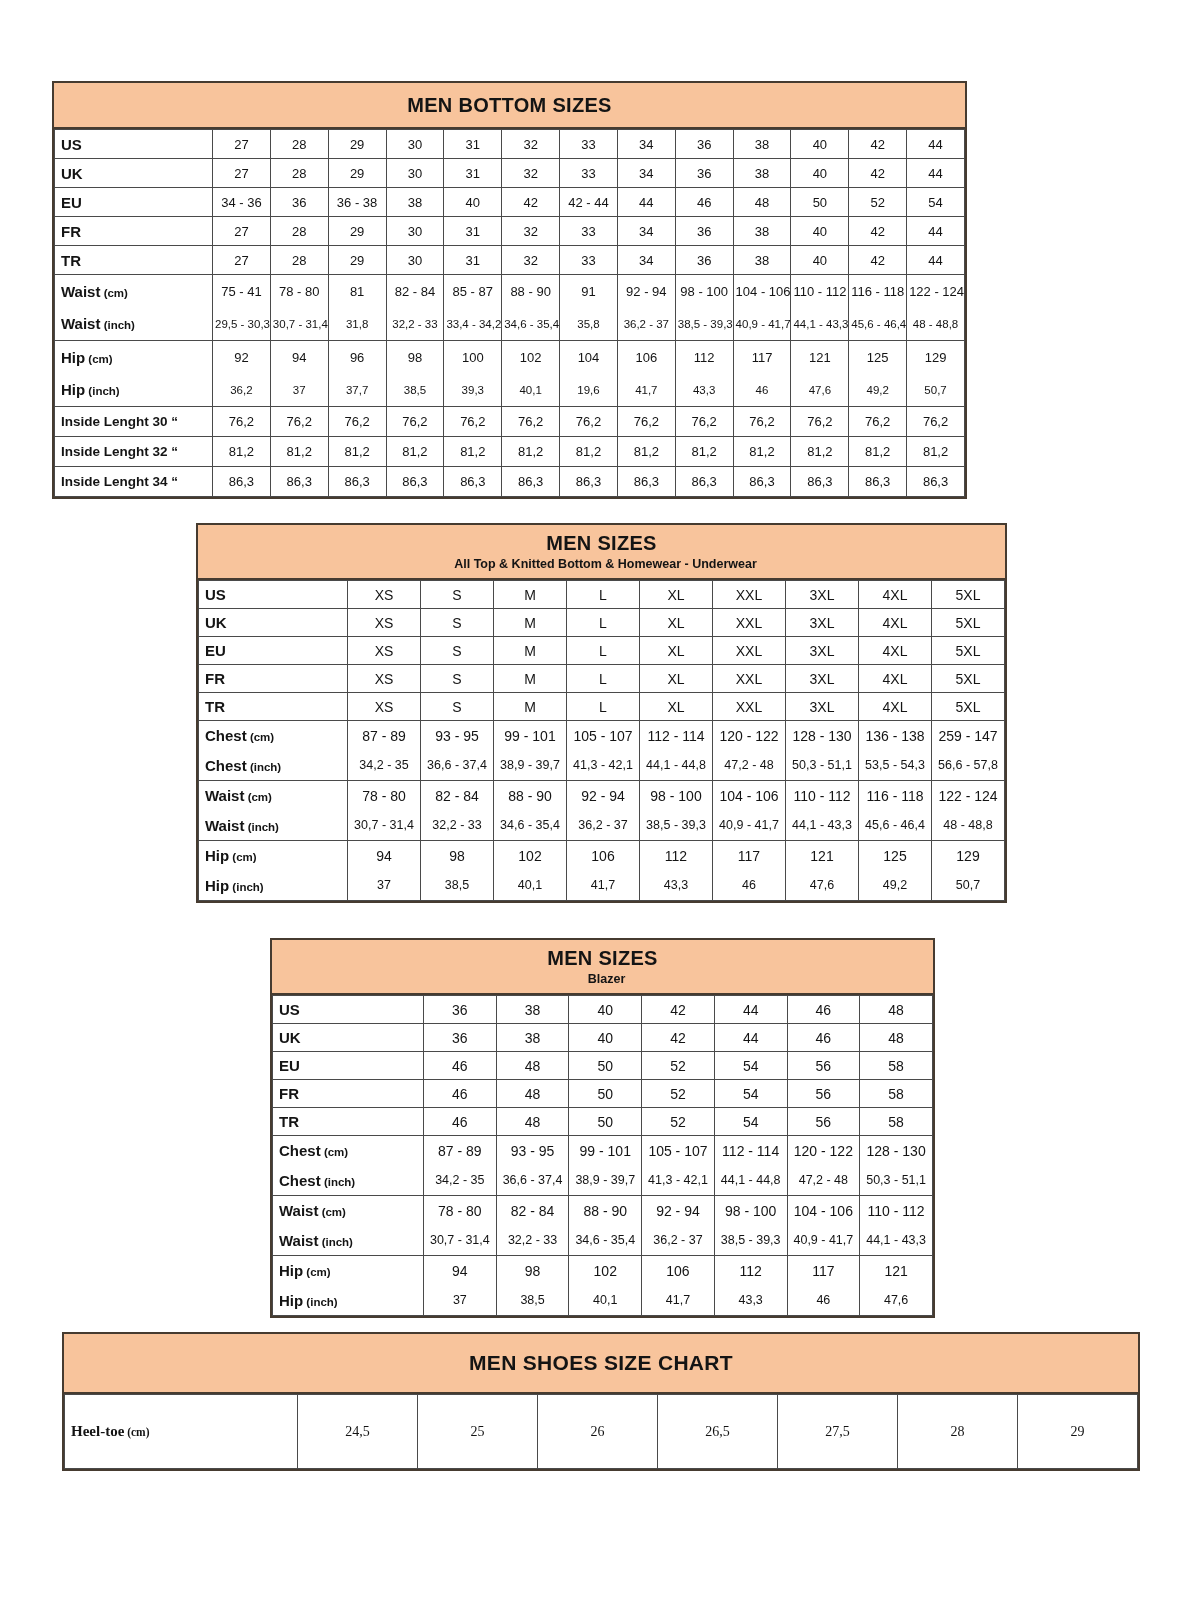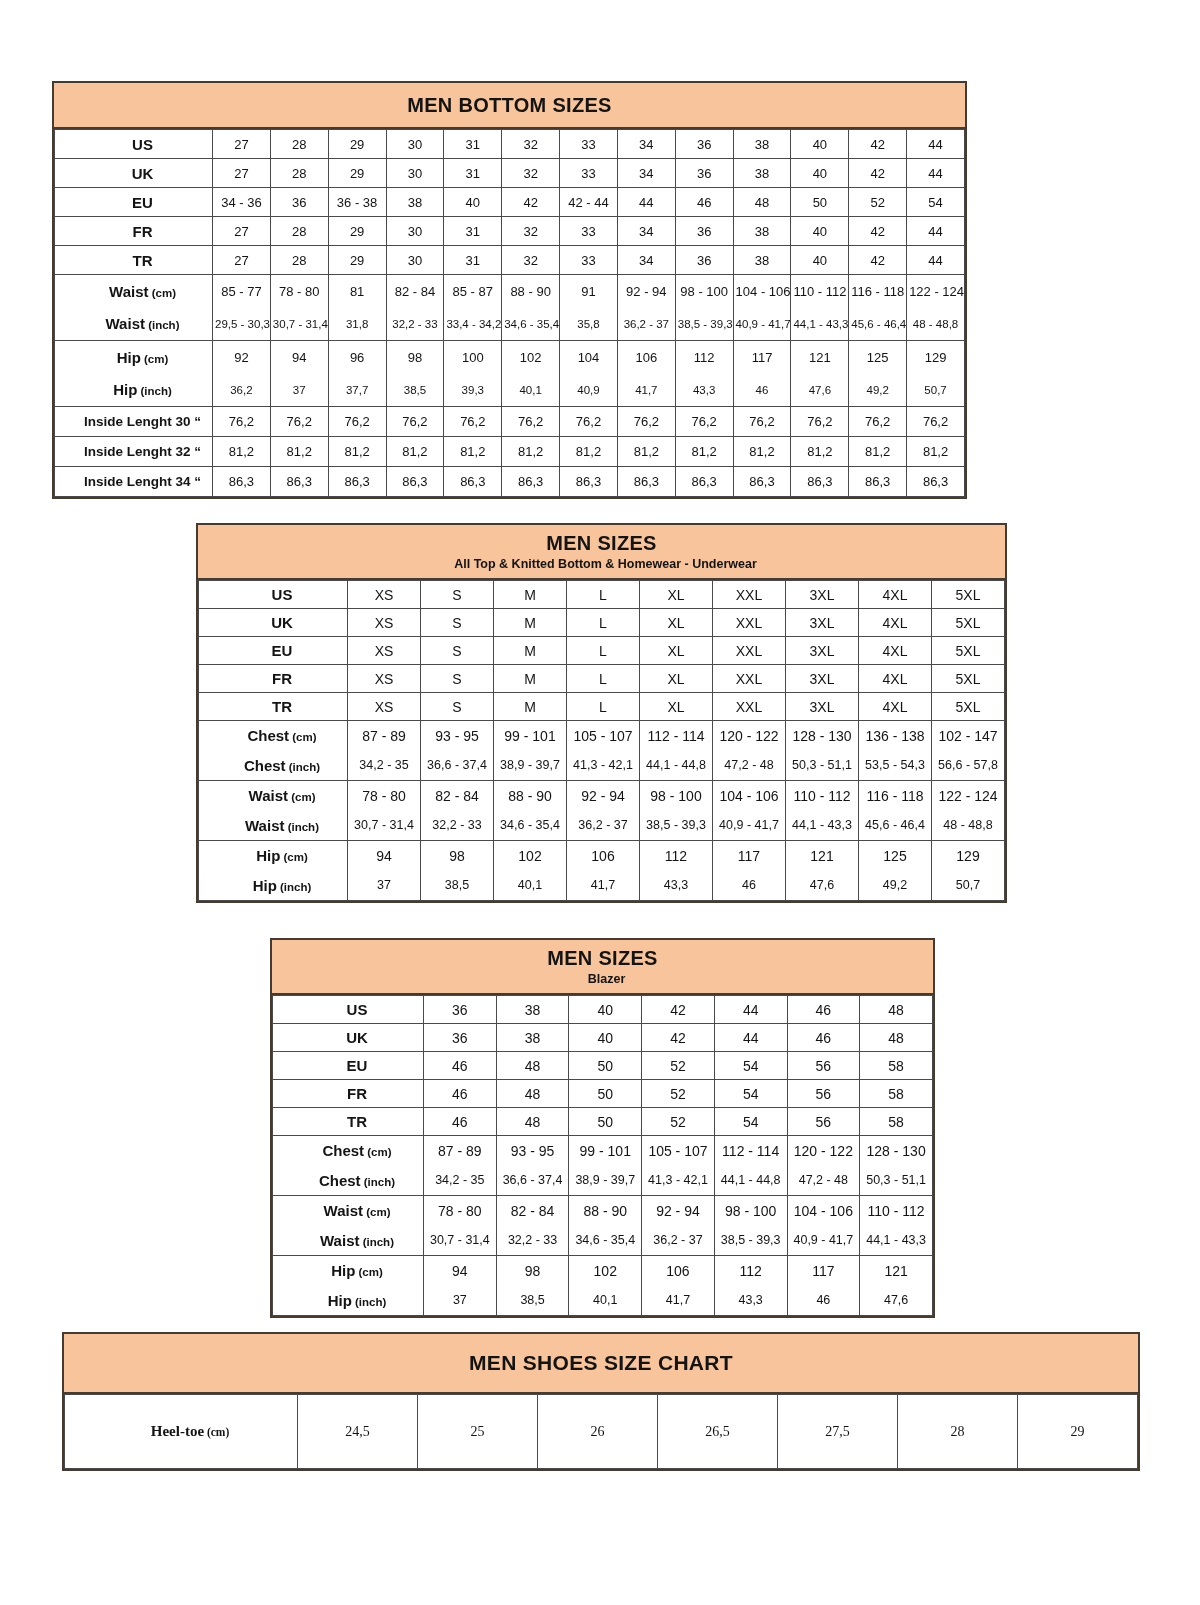--- a/index.html
+++ b/index.html
@@ -36,22 +36,22 @@
   table { border-collapse: collapse; width: 100%; table-layout: fixed; }
   th, td {
     border: 1px solid #4a4a4a;
     text-align: center;
     vertical-align: middle;
     padding: 0 2px;
     overflow: hidden;
     white-space: nowrap;
   }
   th {
-    text-align: center;
-    padding-left: 20px;
+    text-align: left;
+    padding-left: 6px;
     font-weight: bold;
     font-size: 15px;
   }
   .unit { font-size: 11.5px; font-weight: bold; }
   td { font-size: 14px; font-weight: normal; }
 
   tr.r-size    { height: 29px; }
   tr.r-pair-top    { height: 33px; }
   tr.r-pair-bottom { height: 33px; }
   tr.r-inside  { height: 30px; }
@@ -178,21 +178,21 @@
             <td>33</td>
             <td>34</td>
             <td>36</td>
             <td>38</td>
             <td>40</td>
             <td>42</td>
             <td>44</td>
           </tr>
           <tr class="r-pair-top">
             <th>Waist<span class="unit"> (cm)</span></th>
-            <td>85 - 77</td>
+            <td>75 - 41</td>
             <td>78 - 80</td>
             <td>81</td>
             <td>82 - 84</td>
             <td>85 - 87</td>
             <td>88 - 90</td>
             <td>91</td>
             <td>92 - 94</td>
             <td>98 - 100</td>
             <td>104 - 106</td>
             <td>110 - 112</td>
@@ -232,21 +232,21 @@
             <td>129</td>
           </tr>
           <tr class="r-pair-bottom">
             <th>Hip<span class="unit"> (inch)</span></th>
             <td>36,2</td>
             <td>37</td>
             <td>37,7</td>
             <td>38,5</td>
             <td>39,3</td>
             <td>40,1</td>
-            <td>40,9</td>
+            <td>19,6</td>
             <td>41,7</td>
             <td>43,3</td>
             <td>46</td>
             <td>47,6</td>
             <td>49,2</td>
             <td>50,7</td>
           </tr>
           <tr class="r-inside">
             <th>Inside Lenght 30 “</th>
             <td>76,2</td>
@@ -381,21 +381,21 @@
           <tr class="r-pair-top">
             <th>Chest<span class="unit"> (cm)</span></th>
             <td>87 - 89</td>
             <td>93 - 95</td>
             <td>99 - 101</td>
             <td>105 - 107</td>
             <td>112 - 114</td>
             <td>120 - 122</td>
             <td>128 - 130</td>
             <td>136 - 138</td>
-            <td>102 - 147</td>
+            <td>259 - 147</td>
           </tr>
           <tr class="r-pair-bottom">
             <th>Chest<span class="unit"> (inch)</span></th>
             <td>34,2 - 35</td>
             <td>36,6 - 37,4</td>
             <td>38,9 - 39,7</td>
             <td>41,3 - 42,1</td>
             <td>44,1 - 44,8</td>
             <td>47,2 - 48</td>
             <td>50,3 - 51,1</td>

